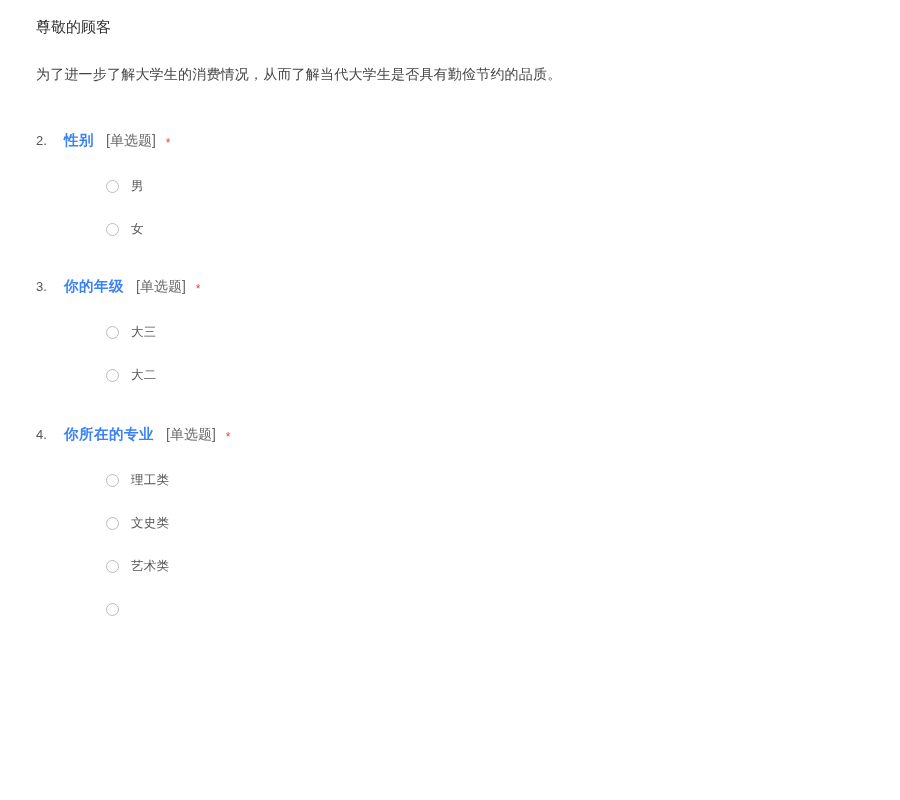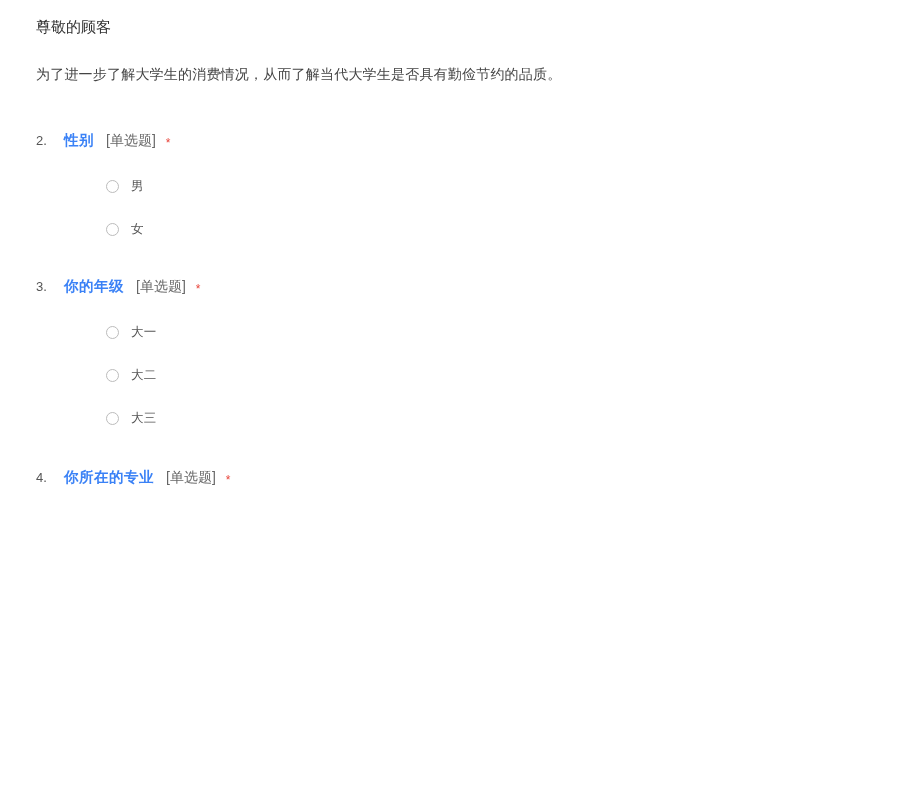--- a/index.html
+++ b/index.html
@@ -137,36 +137,50 @@
     <div class="question q-gap-2">
       <div class="q-head">
         <span class="q-index">3.</span>
         <span class="q-title">你的年级</span>
         <span class="q-type">[单选题]</span>
         <span class="q-required">*</span>
       </div>
       <div class="options">
         <div class="option">
           <span class="radio"></span>
-          <span class="opt-label">大一</span>
+          <span class="opt-label">大三</span>
         </div>
         <div class="option">
           <span class="radio"></span>
           <span class="opt-label">大二</span>
-        </div>
-        <div class="option">
-          <span class="radio"></span>
-          <span class="opt-label">大三</span>
         </div>
       </div>
     </div>
 
     <div class="question">
       <div class="q-head">
         <span class="q-index">4.</span>
         <span class="q-title">你所在的专业</span>
         <span class="q-type">[单选题]</span>
         <span class="q-required">*</span>
       </div>
+      <div class="options">
+        <div class="option">
+          <span class="radio"></span>
+          <span class="opt-label">理工类</span>
+        </div>
+        <div class="option">
+          <span class="radio"></span>
+          <span class="opt-label">文史类</span>
+        </div>
+        <div class="option">
+          <span class="radio"></span>
+          <span class="opt-label">艺术类</span>
+        </div>
+        <div class="option">
+          <span class="radio"></span>
+          <span class="opt-label"></span>
+        </div>
+      </div>
     </div>
 
   </div>
 </div>
 
 </body></html>

